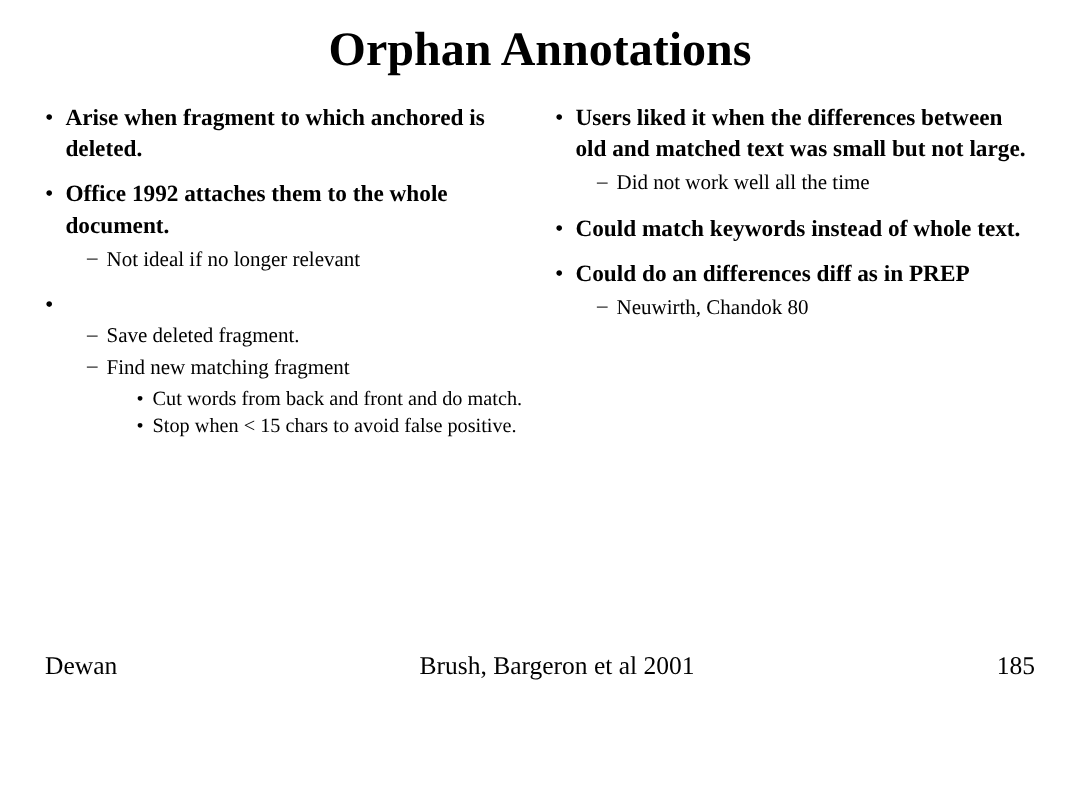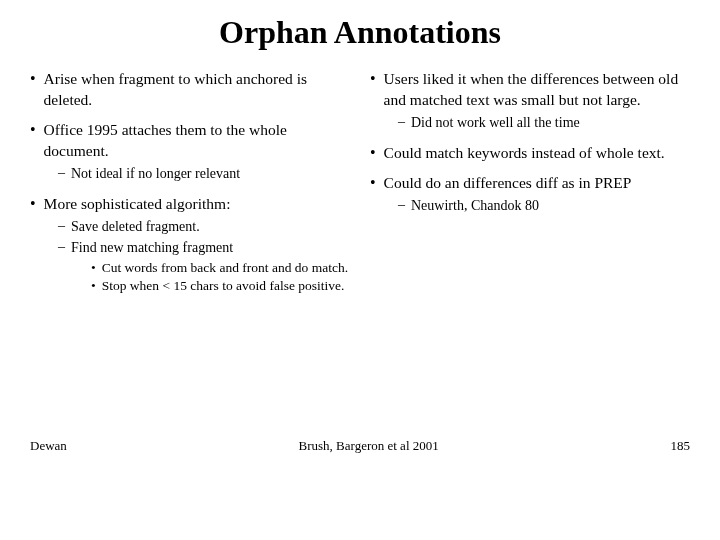--- a/index.html
+++ b/index.html
@@ -55,20 +55,21 @@
       margin-bottom: 3px;
     }
     .bullet-dot {
       margin-right: 8px;
       margin-top: 1px;
       font-size: 16px;
       flex-shrink: 0;
     }
     .bullet-text {
       line-height: 1.35;
+      font-weight: bold;
     }
     .sub-list {
       margin-left: 28px;
       margin-top: 2px;
       margin-bottom: 4px;
     }
     .sub-item {
       display: flex;
       align-items: flex-start;
       font-size: 14px;
@@ -94,21 +95,21 @@
     }
     .sub-sub-dot {
       margin-right: 6px;
       flex-shrink: 0;
     }
     .footer {
       display: flex;
       justify-content: space-between;
       align-items: flex-start;
       margin-top: 0;
-      font-size: 13px;
+      font-size: 17px;
     }
     .footer-center {
       text-align: center;
       flex: 1;
     }
   </style>
 </head>
 <body>
 
 <div class="page">
@@ -120,34 +121,33 @@
       <div class="bullet-item">
         <div class="bullet-main">
           <span class="bullet-dot">•</span>
           <span class="bullet-text">Arise when fragment to which anchored is deleted.</span>
         </div>
       </div>
 
       <div class="bullet-item">
         <div class="bullet-main">
           <span class="bullet-dot">•</span>
-          <span class="bullet-text">Office 1995 attaches them to the whole document.</span>
+          <span class="bullet-text">Office 1992 attaches them to the whole document.</span>
         </div>
         <div class="sub-list">
           <div class="sub-item">
             <span class="sub-dash">–</span>
             <span class="sub-text">Not ideal if no longer relevant</span>
           </div>
         </div>
       </div>
 
       <div class="bullet-item">
         <div class="bullet-main">
           <span class="bullet-dot">•</span>
-          <span class="bullet-text">More sophisticated algorithm:</span>
         </div>
         <div class="sub-list">
           <div class="sub-item">
             <span class="sub-dash">–</span>
             <span class="sub-text">Save deleted fragment.</span>
           </div>
           <div class="sub-item">
             <span class="sub-dash">–</span>
             <div>
               <span class="sub-text">Find new matching fragment</span>

